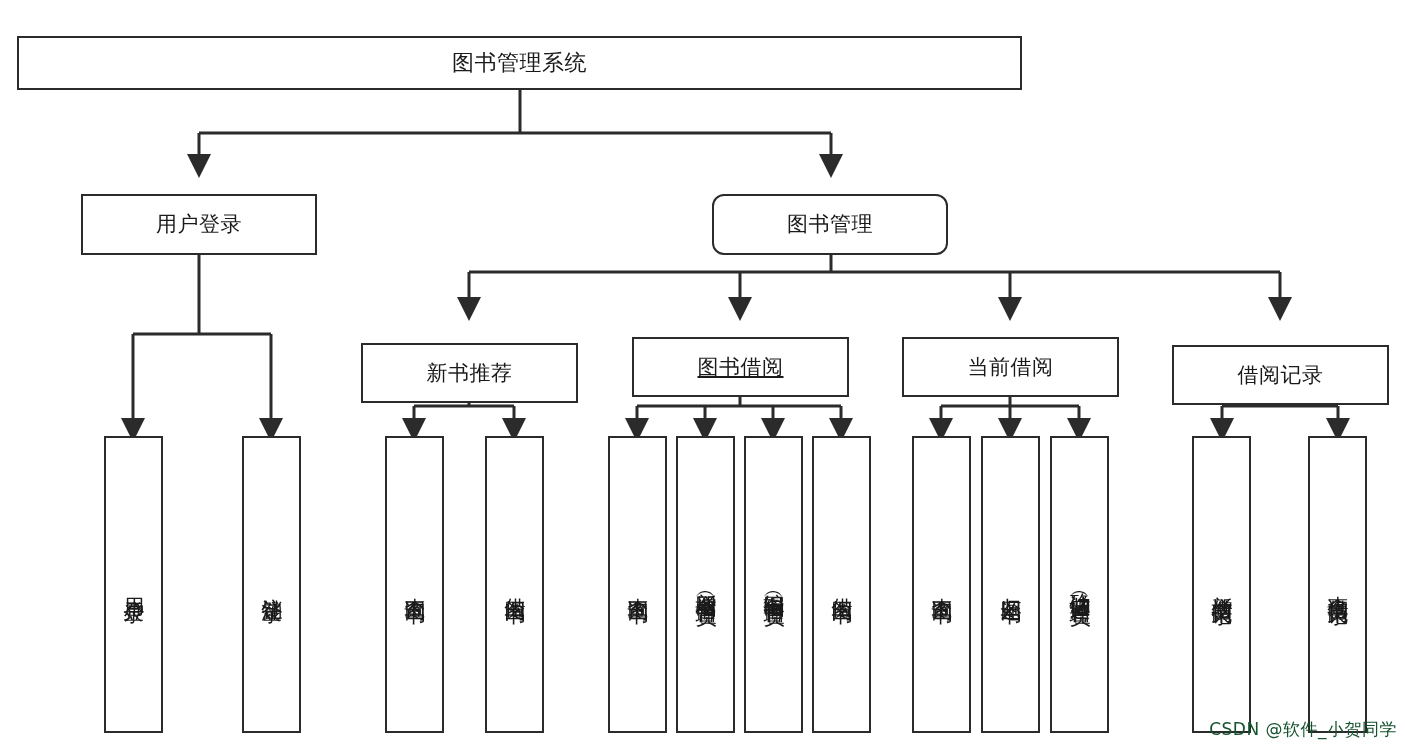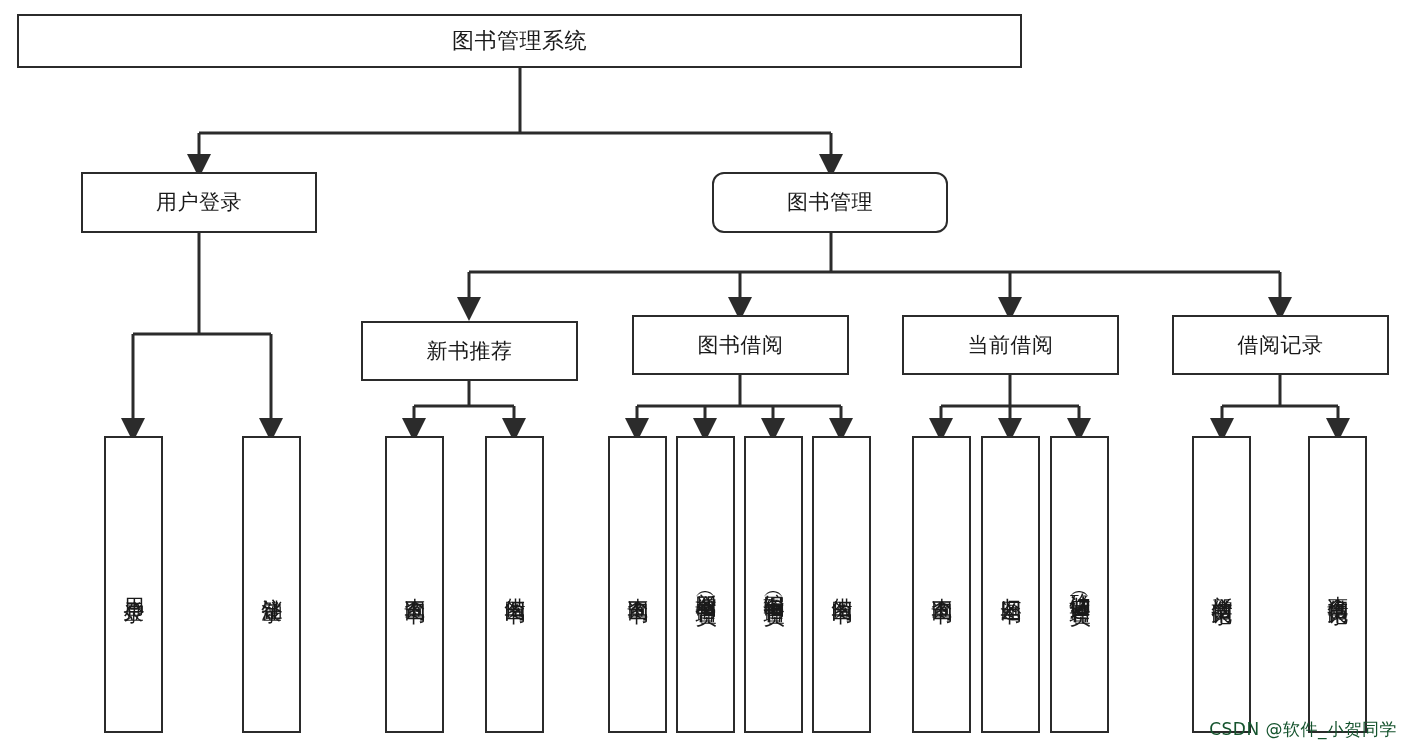--- a/index.html
+++ b/index.html
@@ -34,20 +34,21 @@
     display: flex;
     align-items: center;
     justify-content: center;
     color: #1a1a1a;
     line-height: 1.18;
     text-align: center;
     letter-spacing: 0.5px;
   }
   .node.horiz {
     font-size: 21px;
+    margin-top: 22px;
   }
   .node.root {
     font-size: 22px;
   }
   .node.vert {
     writing-mode: vertical-rl;
     text-orientation: upright;
     font-size: 21px;
     padding: 4px 0;
     letter-spacing: 2px;
@@ -130,27 +131,27 @@
   <div class="node horiz" style="left:81px; top:172px; width:236px; height:61px;">
     <span class="lbl">用户登录</span>
   </div>
   <div class="node horiz" style="left:712px; top:172px; width:236px; height:61px;border-radius:12px;">
     <span class="lbl">图书管理</span>
   </div>
 
   <div class="node horiz" style="left:361px; top:321px; width:217px; height:60px;">
     <span class="lbl">新书推荐</span>
   </div>
-  <div class="node horiz" style="left:632px; top:315px; width:217px; height:60px;">
+  <div class="node horiz" style="left:632px; top:315px; width:217px; height:60px;text-decoration:underline;">
     <span class="lbl">图书借阅</span>
   </div>
   <div class="node horiz" style="left:902px; top:315px; width:217px; height:60px;">
     <span class="lbl">当前借阅</span>
   </div>
-  <div class="node horiz" style="left:1172px; top:315px; width:217px; height:60px;">
+  <div class="node horiz" style="left:1172px; top:323px; width:217px; height:60px;">
     <span class="lbl">借阅记录</span>
   </div>
 
   <div class="node vert" style="left:104px; top:436px; width:59px; height:297px;">
     <span class="lbl">用户登录</span>
   </div>
   <div class="node vert" style="left:242px; top:436px; width:59px; height:297px;">
     <span class="lbl">注销登录</span>
   </div>
 

